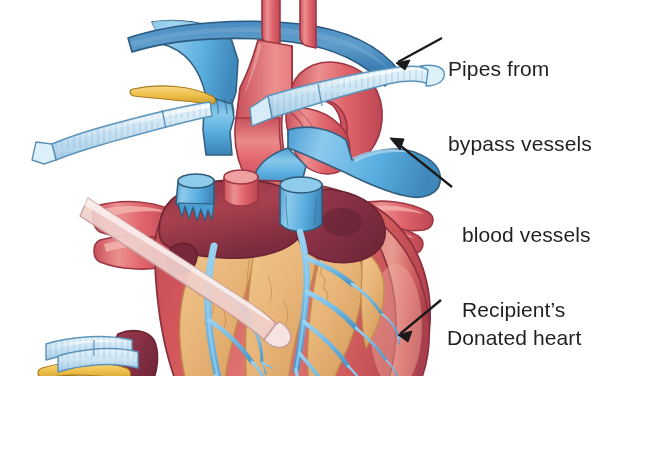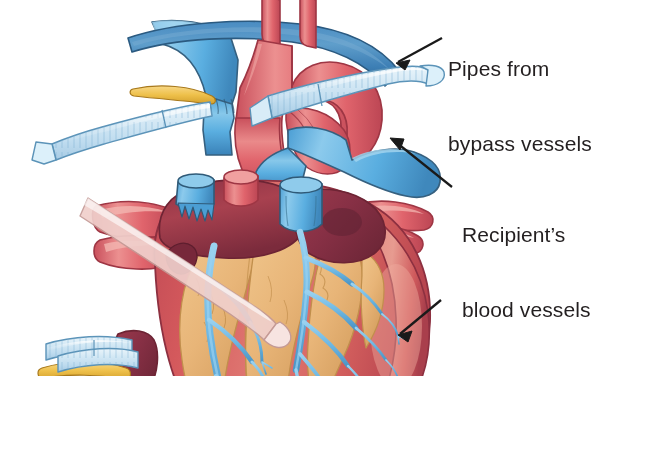--- a/index.html
+++ b/index.html
@@ -433,18 +433,21 @@
 
     </g>
   </svg>
 
   <div class="label-text" id="label-pipes">
     <div>Pipes from</div>
     <div>bypass vessels</div>
   </div>
 
   <div class="label-text" id="label-vessels">
+    <div>blood vessels</div>
     <div>Recipient’s</div>
-    <div>blood vessels</div>
   </div>
 
+  <div class="label-text" id="label-donated">
+    <div>Donated heart</div>
+  </div>
 
 </div>
 
 </body></html>

